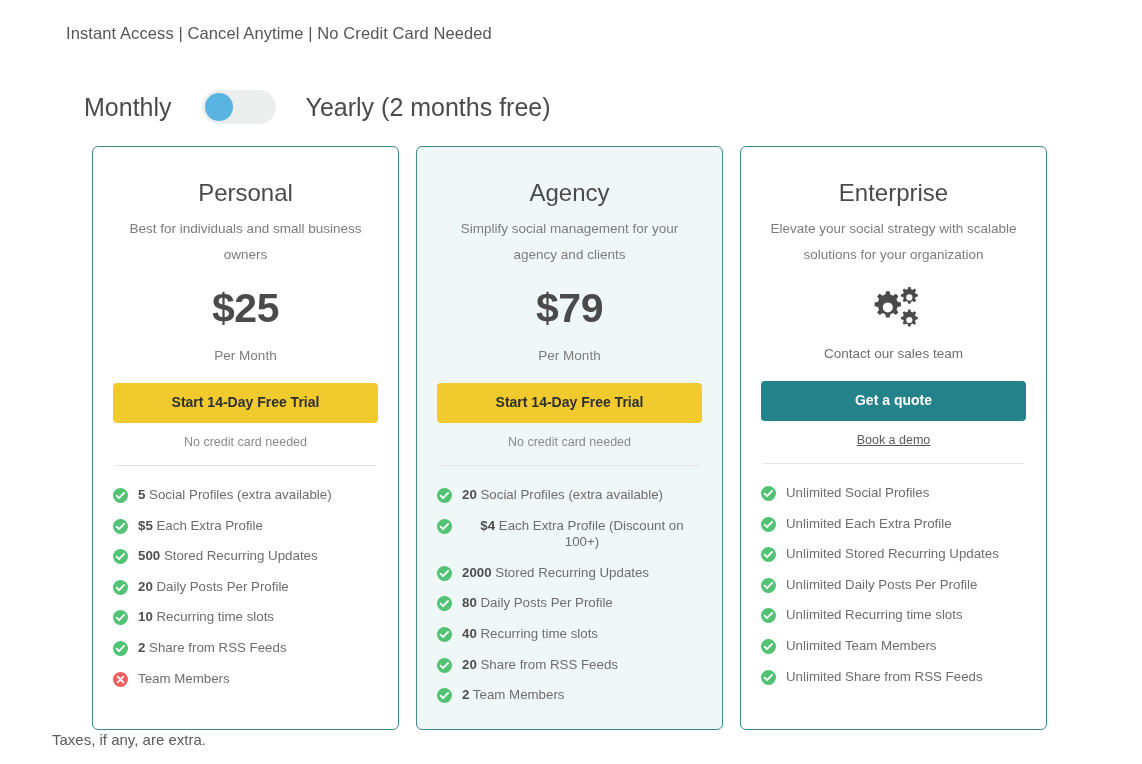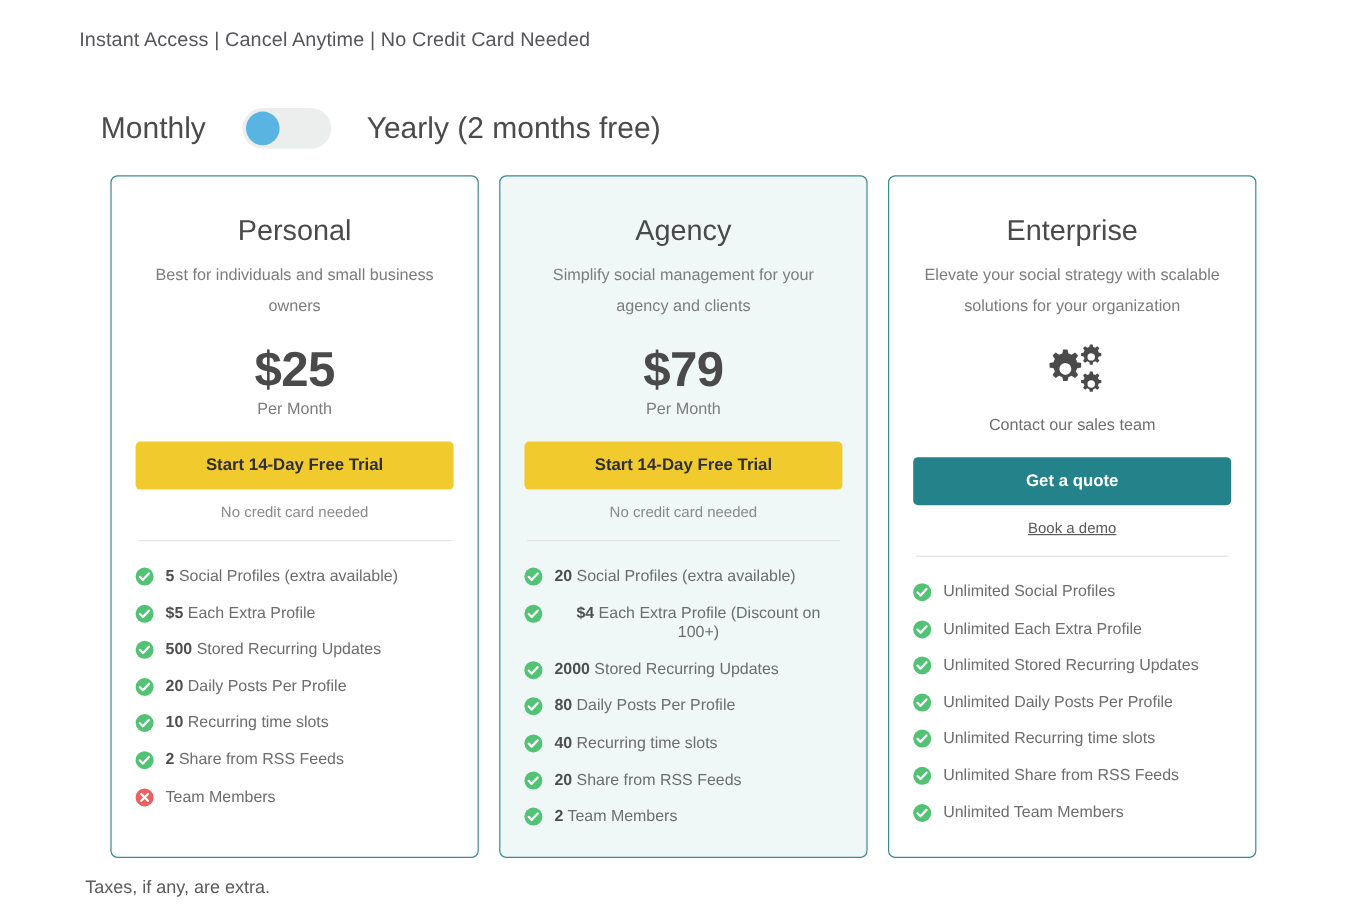--- a/index.html
+++ b/index.html
@@ -110,21 +110,21 @@
     font-weight: 700;
     color: #4a4a4a;
     letter-spacing: -0.5px;
     line-height: 1;
     margin: 14px 0 0 0;
   }
   .card-period {
     text-align: center;
     font-size: 13.5px;
     color: #7c7c7c;
-    margin: 4px 0 0 0;
+    margin: 19px 0 0 0;
   }
 
   
   .icon-block {
     display: flex;
     justify-content: center;
     align-items: center;
     margin: 8px 0 2px 0;
     height: 50px;
   }
@@ -198,21 +198,21 @@
     position: relative;
     display: inline-block;
   }
   .feat-icon.ok  { background: #52c275; }
   .feat-icon.no  { background: #ef5f5f; }
   .feat-icon svg { display: block; }
 
   
   .footnote {
     position: absolute;
-    left: 71px;
+    left: 52px;
     top: 731px;
     font-size: 15px;
     color: #5b5b5b;
   }
 </style>
 </head>
 <body>
 
 <div class="tagline">Instant Access | Cancel Anytime | No Credit Card Needed</div>
 
@@ -426,28 +426,28 @@
             </svg>
           </span>
           <span class="txt">Unlimited Recurring time slots</span>
         </li>
         <li>
           <span class="feat-icon ok">
             <svg width="15" height="15" viewBox="0 0 15 15">
               <path d="M3.6 7.7 L6.1 10.2 L11.1 4.9" fill="none" stroke="#ffffff" stroke-width="1.9" stroke-linecap="round" stroke-linejoin="round"></path>
             </svg>
           </span>
+          <span class="txt">Unlimited Team Members</span>
+        </li>
+        <li>
+          <span class="feat-icon ok">
+            <svg width="15" height="15" viewBox="0 0 15 15">
+              <path d="M3.6 7.7 L6.1 10.2 L11.1 4.9" fill="none" stroke="#ffffff" stroke-width="1.9" stroke-linecap="round" stroke-linejoin="round"></path>
+            </svg>
+          </span>
           <span class="txt">Unlimited Share from RSS Feeds</span>
-        </li>
-        <li>
-          <span class="feat-icon ok">
-            <svg width="15" height="15" viewBox="0 0 15 15">
-              <path d="M3.6 7.7 L6.1 10.2 L11.1 4.9" fill="none" stroke="#ffffff" stroke-width="1.9" stroke-linecap="round" stroke-linejoin="round"></path>
-            </svg>
-          </span>
-          <span class="txt">Unlimited Team Members</span>
         </li>
       </ul>
   </div>
 
 </div>
 
 <div class="footnote">Taxes, if any, are extra.</div>
 
 </body></html>

